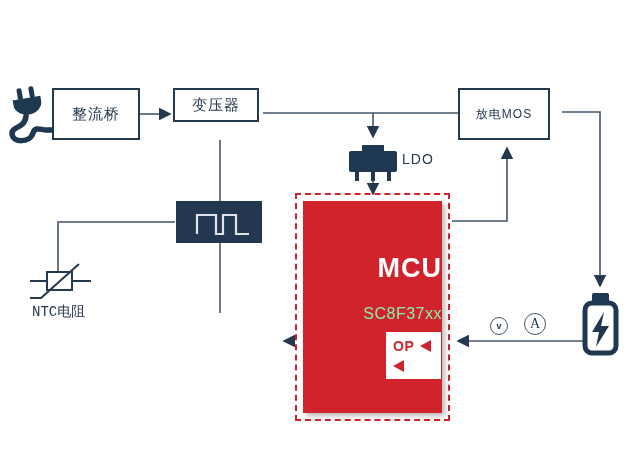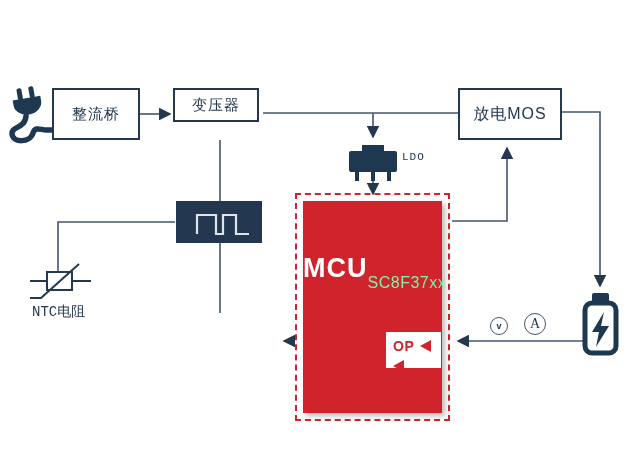--- a/index.html
+++ b/index.html
@@ -15,49 +15,49 @@
     font-family:"Liberation Sans","DejaVu Sans",sans-serif;overflow:hidden;
   }
   .wires{position:absolute;left:0;top:0;z-index:1;}
   .box{
     position:absolute;z-index:2;background:#ffffff;border:2px solid var(--navy);
     display:flex;align-items:center;justify-content:center;
     color:var(--navy);font-size:15px;letter-spacing:1px;box-sizing:border-box;
   }
   .box-rectifier{left:52px;top:88px;width:88px;height:52px;}
   .box-transformer{left:173px;top:88px;width:86px;height:34px;}
-  .box-mos{left:458px;top:88px;width:104px;height:52px;font-size:16px;}
+  .box-mos{left:458px;top:88px;width:92px;height:52px;font-size:12px;}
   .box-opto{left:170px;top:313px;width:107px;height:52px;}
   .float-label{
     position:absolute;z-index:2;color:var(--navy);white-space:nowrap;
   }
-  .ldo-label{left:402px;top:151px;font-size:11px;letter-spacing:1px;font-family:Liberation Mono, monospace;}
+  .ldo-label{left:402px;top:151px;font-size:14px;letter-spacing:1px;}
   .ntc-label{left:32px;top:303px;font-size:14px;font-family:Liberation Mono, monospace;}
   
   .meter{
     position:absolute;z-index:2;border:1.5px solid var(--wire);border-radius:50%;
     display:flex;align-items:center;justify-content:center;color:var(--navy);
     box-sizing:border-box;background:#ffffff;
   }
   .meter-v{left:490px;top:317px;width:18px;height:18px;font-size:9px;font-weight:bold;}
   .meter-a{left:524px;top:313px;width:22px;height:22px;font-size:14px;font-family:"Liberation Serif","DejaVu Serif",serif;}
   
   .mcu-dashed{
     position:absolute;z-index:2;left:295px;top:193px;width:155px;height:228px;
     border:2px dashed var(--red);box-sizing:border-box;
   }
   .mcu-red{
     position:absolute;left:6px;top:6px;right:6px;bottom:6px;background:var(--red);
     box-shadow:3px 3px 5px rgba(60,60,60,.35);
-    display:flex;flex-direction:row;align-items:flex-start;padding-top:52px;box-sizing:border-box;
+    display:flex;flex-direction:column;align-items:flex-end;padding-top:52px;box-sizing:border-box;
   }
   .mcu-title{color:#ffffff;font-size:27px;font-weight:bold;letter-spacing:1px;}
   .mcu-part{color:#86efac;font-size:16px;margin-top:21px;letter-spacing:.5px;}
   .op-box{
-    position:absolute;left:83px;top:131px;width:55px;height:36px;background:#ffffff;
+    position:absolute;left:83px;top:131px;width:55px;height:47px;background:#ffffff;
     box-sizing:border-box;
   }
   .op-row{display:flex;align-items:center;gap:6px;padding:6px 0 0 7px;}
   .op-text{color:var(--red);font-size:14px;font-weight:bold;letter-spacing:.5px;}
   .tri{width:0;height:0;border-top:6px solid transparent;border-bottom:6px solid transparent;border-right:11px solid var(--red);}
   .tri2{margin:6px 0 0 7px;}
 </style>
 </head>
 <body>
 

